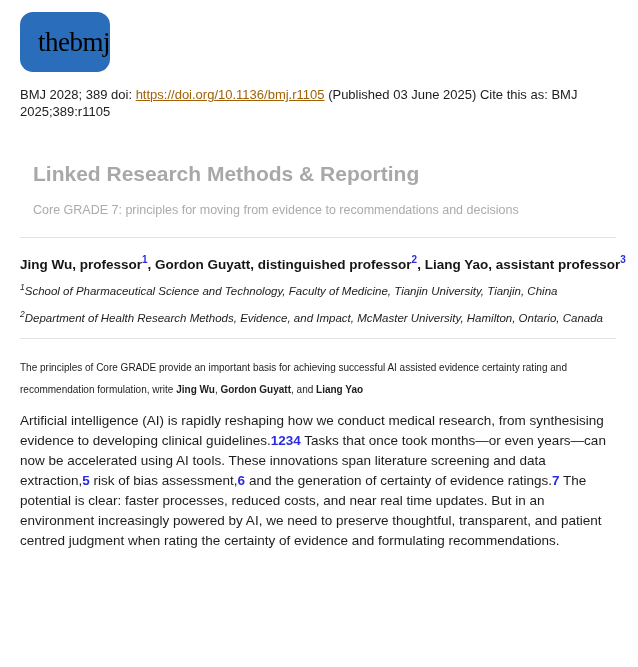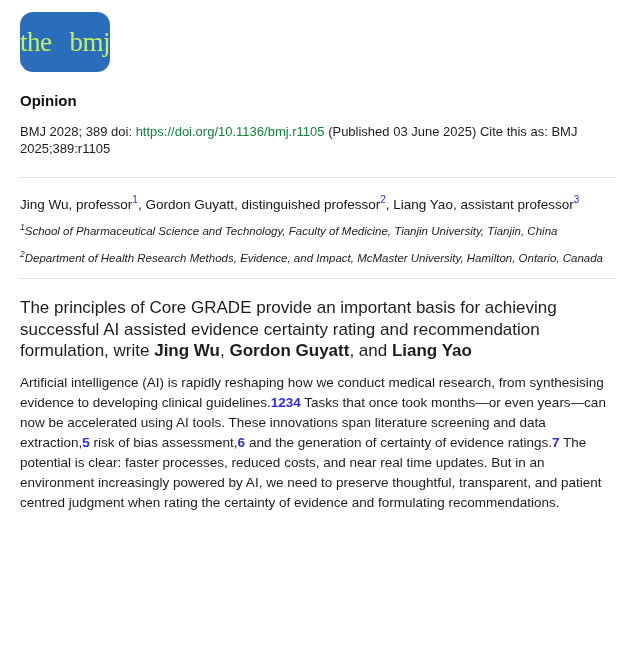--- a/index.html
+++ b/index.html
@@ -15,22 +15,22 @@
     height: 667px;
     overflow: hidden;
     background: #ffffff;
     padding: 12px 22px 0 20px;
   }
   
   .logo {
     width: 90px; height: 60px;
     background: #2a6ebb;
     border-radius: 13px;
-    display: flex; align-items: center; justify-content: space-between;
-    color: #bef264;
+    display: flex; align-items: center; justify-content: flex-end;
+    color: #000000;
     font-family: "Liberation Serif", serif;
     font-size: 27px;
     cursor: pointer;
     user-select: none;
   }
   .logo .logo-the { font-weight: normal; letter-spacing: -0.5px; }
   .logo .logo-bmj { font-weight: normal; letter-spacing: -0.5px; }
   
   .kicker {
     margin-top: 20px;
@@ -50,21 +50,22 @@
   }
   
   .citation {
     margin: 14px 0 0 0;
     max-width: 600px;
     font-size: 13px;
     line-height: 17px;
     color: #1d1d1d;
   }
   a.doi-link {
-    color: #15803d;
+    color: #a16207;
+    text-decoration: underline;
     cursor: pointer;
     word-break: break-all;
   }
   
   .linked {
     margin-top: 42px;
     padding-left: 13px;
   }
   .linked-heading {
     font-size: 21px;
@@ -80,21 +81,21 @@
     border: none;
     border-top: 1px solid #e3e3e3;
     margin: 20px 0 0 0;
     width: 596px;
   }
   hr.rule2 { margin-top: 12px; }
   
   .authors {
     margin: 16px 0 0 0;
     font-size: 13.5px;
-    font-weight: normal;
+    font-weight: bold;
     white-space: nowrap;
     color: #161616;
   }
   .authors .plain { color: #161616; }
   a.ref-sup {
     color: #2b2be2;
     text-decoration: none;
     vertical-align: super;
     font-size: 10px;
     cursor: pointer;
@@ -110,21 +111,21 @@
   .aff .italic { font-style: italic; }
   .aff .sup {
     vertical-align: super;
     font-size: 8.5px;
     font-style: italic;
   }
   
   .standfirst {
     margin: 18px 0 0 0;
     max-width: 598px;
-    font-size: 17px;
+    font-size: 10px;
     line-height: 21.5px;
     color: #1d1d1d;
   }
   .standfirst .bold { font-weight: bold; }
   
   .body-para {
     margin: 11px 0 0 0;
     max-width: 598px;
     font-size: 13.5px;
     line-height: 20px;
@@ -141,25 +142,28 @@
 </head>
 <body>
 
 <div class="page">
 
   <div class="logo">
     <span class="logo-the">the</span>
       <span class="logo-bmj">bmj</span>
   </div>
 
-  <div class="kicker">Opinion</div>
 
 
   <p class="citation"><span>BMJ 2028; 389 doi: </span><a class="doi-link">https://doi.org/10.1136/bmj.r1105</a><span> (Published 03 June 2025) Cite this as: BMJ 2025;389:r1105</span></p>
 
+  <div class="linked">
+    <div class="linked-heading">Linked Research Methods &amp; Reporting</div>
+    <div class="linked-sub">Core GRADE 7: principles for moving from evidence to recommendations and decisions</div>
+  </div>
 
   <hr class="rule">
 
   <p class="authors"><span class="plain">Jing Wu, professor</span><a class="ref-sup">1</a><span class="plain">, Gordon Guyatt, distinguished professor</span><a class="ref-sup">2</a><span class="plain">, Liang Yao, assistant professor</span><a class="ref-sup">3</a></p>
 
   <div class="affiliations">
     <p class="aff"><span class="sup">1</span><span class="italic">School of Pharmaceutical Science and Technology, Faculty of Medicine, Tianjin University, Tianjin, China</span></p>
     <p class="aff"><span class="sup">2</span><span class="italic">Department of Health Research Methods, Evidence, and Impact, McMaster University, Hamilton, Ontario, Canada</span></p>
   </div>
 

